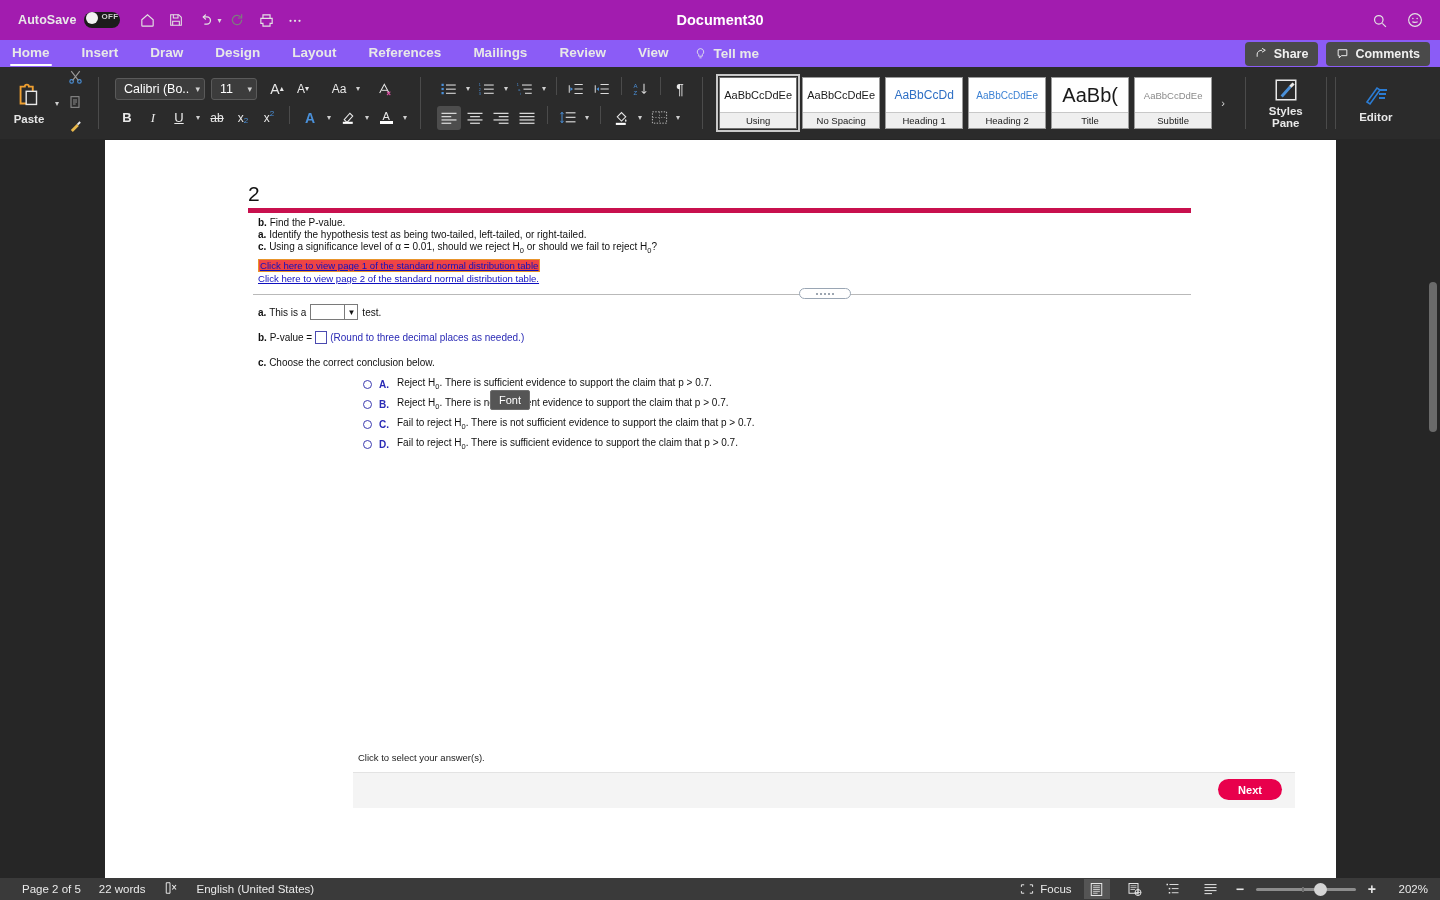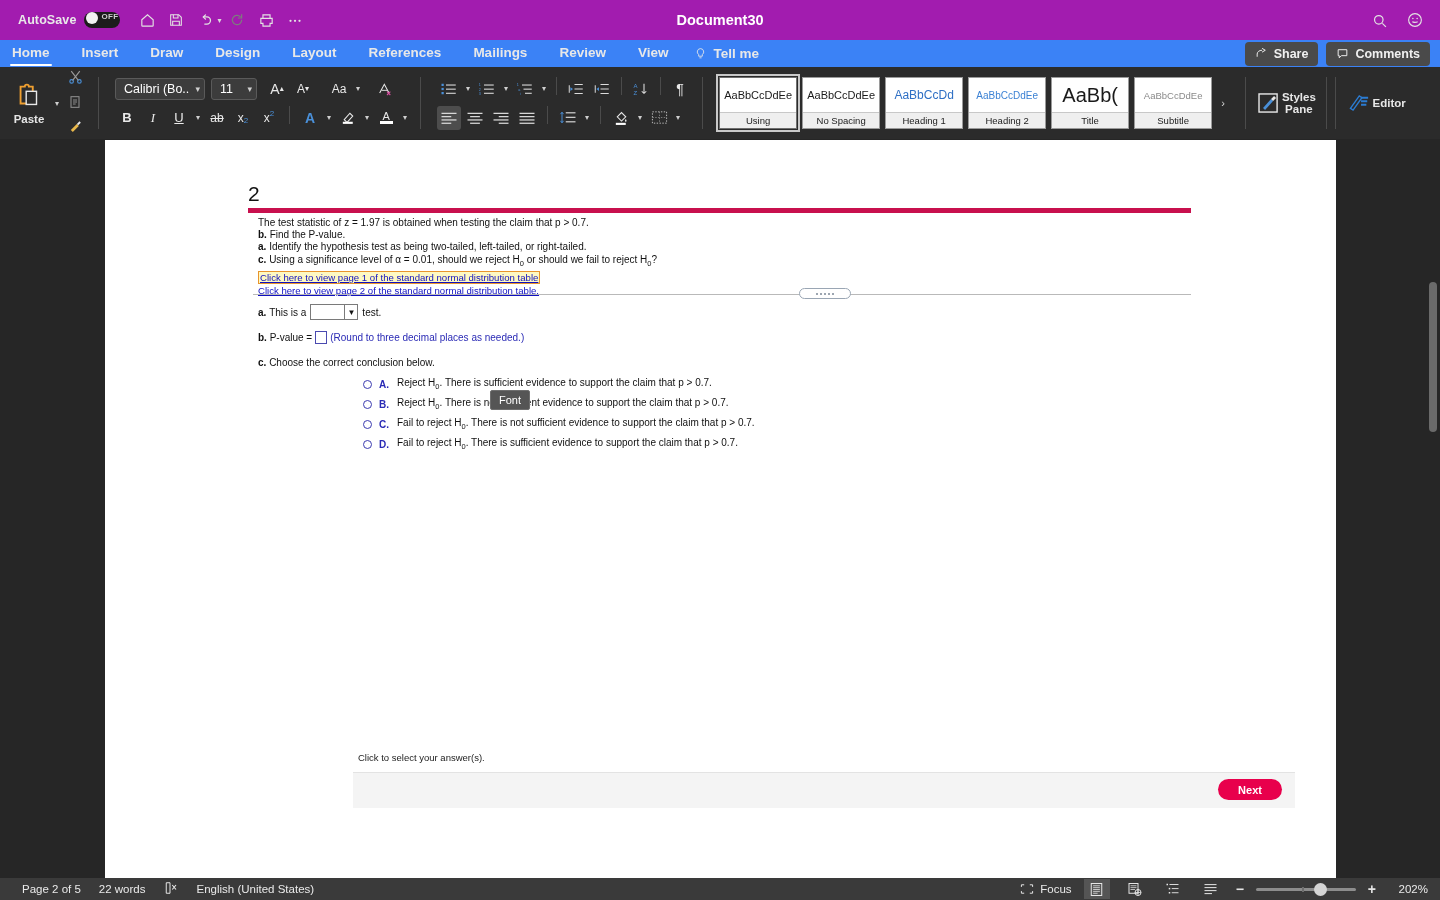--- a/index.html
+++ b/index.html
@@ -34,21 +34,21 @@
   .caret-sm { font-size: 8px; color: #dcdcdc; margin-left: -4px; }
   .doc-title {
     position: absolute; left: 0; right: 0; text-align: center;
     color: #ffffff; font-size: 14.5px; font-weight: bold; pointer-events: none;
   }
   .tb-right { position: absolute; right: 12px; top: 0; height: 40px; display: flex; align-items: center; gap: 10px; }
 
   
   .ribbon-tabs {
     position: absolute; top: 40px; left: 0; width: 1440px; height: 27px;
-    background: #3b82f6; display: flex; align-items: center;
+    background: #8b5cf6; display: flex; align-items: center;
   }
   .tab {
     color: #e8e8e8; font-size: 13.5px; font-weight: bold; padding: 0 0 3px 0;
     margin: 0 16px; position: relative; white-space: nowrap;
   }
   .tab:first-child { margin-left: 12px; }
   .tab.active::after {
     content: ""; position: absolute; left: -2px; right: -2px; bottom: -3px;
     height: 2px; background: #ffffff; border-radius: 1px;
   }
@@ -101,42 +101,42 @@
     color: #1a1a1a; font-size: 11px; overflow: hidden; white-space: nowrap;
     font-family: Liberation Sans, sans-serif;
   }
   .stile .nm {
     height: 16px; background: #efefef; border-top: 1px solid #c8c8c8;
     display: flex; align-items: center; justify-content: center;
     color: #222; font-size: 9.5px; white-space: nowrap;
   }
   .gal-more { color: #d8d8d8; font-size: 11px; padding: 0 4px; }
 
-  .rbig { display: flex; flex-direction: row; align-items: center; justify-content: center; width: 60px; gap: 2px; }
+  .rbig { display: flex; flex-direction: column; align-items: center; justify-content: center; width: 60px; gap: 2px; }
   .rbig .lbl { color: #e8e8e8; font-size: 11.5px; font-weight: bold; text-align: center; line-height: 12px; }
 
   
   .docarea {
     position: absolute; top: 139px; left: 0; width: 1440px; height: 739px;
     background: #262626;
   }
   .page {
     position: absolute; left: 105px; top: 1px; width: 1231px; height: 738px;
     background: #ffffff;
   }
   .qnum { position: absolute; left: 143px; top: 42px; font-size: 21px; color: #111; font-family: "Liberation Sans", sans-serif; }
   .redbar { position: absolute; left: 143px; top: 68px; width: 943px; height: 5px; background: #c8104e; }
 
   .qtext { position: absolute; left: 153px; top: 77px; width: 960px; color: #111; font-size: 10px; line-height: 11.4px; }
   .qtext div { margin-bottom: .8px; }
   .qtext b { font-weight: bold; }
   sub { font-size: 7.5px; }
 
   .lnk { color: #1010c0; text-decoration: underline; font-size: 9.6px; display: inline-block; }
-  .lnk-box { border: 1px solid #e8952c; background: #fef9c3; padding: 0 1px; text-decoration: underline; }
+  .lnk-box { border: 1px solid #e8952c; background: #ef4444; padding: 0 1px; text-decoration: underline; }
 
   .splitter { position: absolute; left: 148px; top: 154px; width: 938px; height: 1px; background: #b9b9b9; }
   .handle {
     position: absolute; left: 694px; top: 148px; width: 52px; height: 11px;
     border: 1px solid #9aa6b4; border-radius: 6px; background: #ffffff;
     display: flex; align-items: center; justify-content: center; gap: 2px;
   }
   .handle i { width: 2px; height: 2px; background: #7d8897; display: block; border-radius: 50%; }
 
   .ansblock { position: absolute; left: 153px; top: 162px; width: 960px; color: #111; font-size: 10px; }
@@ -609,21 +609,20 @@
     </div>
   </div>
 
   <div class="docarea">
     <div class="page">
 
       <div class="qnum">2</div>
       <div class="redbar"></div>
 
       <div class="qtext">
-        <div>The test statistic of z = 1.97 is obtained when testing the claim that p &gt; 0.7.</div>
         <div>
           <b>b.</b> <span>Find the P-value.</span>
         </div>
         <div>
           <b>a.</b> <span>Identify the hypothesis test as being two-tailed, left-tailed, or right-tailed.</span>
         </div>
         <div>
           <b>c.</b>
           <span>Using a significance level of α = 0.01, should we reject H</span><sub>0</sub><span> or should we fail to reject H</span><sub>0</sub><span>?</span>
         </div>

